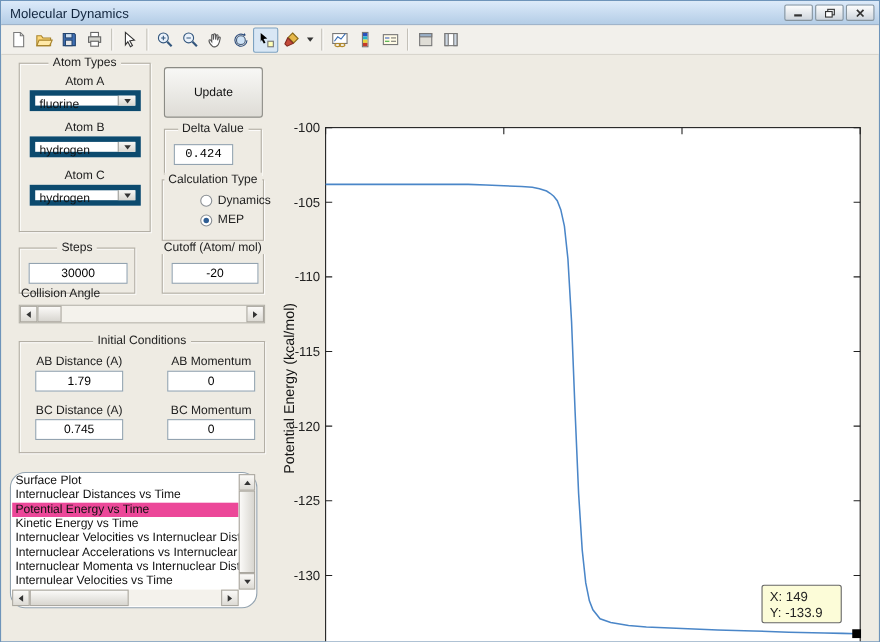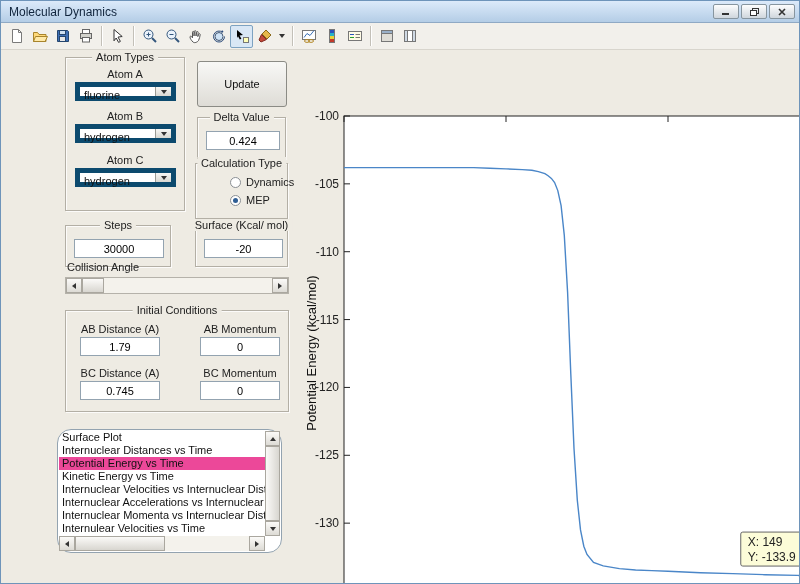--- a/index.html
+++ b/index.html
@@ -214,21 +214,21 @@
     </div>
     <div class="tb-btn">
       <svg width="16" height="16" viewBox="0 0 16 16">
           <rect x="2.5" y="2.5" width="11" height="11" fill="#fff" stroke="#777"></rect>
           <rect x="2.5" y="2.5" width="3" height="11" fill="#cfd9e4" stroke="#777"></rect>
           <rect x="10.5" y="2.5" width="3" height="11" fill="#cfd9e4" stroke="#777"></rect>
         </svg>
     </div>
   </div>
 
-  <div style="position:absolute; top:49px; left:0; right:0; bottom:0;margin-left:48px;">
+  <div style="position:absolute; top:49px; left:0; right:0; bottom:0;">
 
     <div class="group" style="left:16px; top:7px; width:120px; height:154px;">
       <span class="group-title">Atom Types</span>
       <span class="lbl" style="left:0; right:0; top:10px;text-align:center;">Atom A</span>
       <div class="dropdown" style="left:9px; top:24px; width:101px;">
         <span class="dd-text">fluorine</span>
         <span class="dd-btn">
             <span class="tri-down"></span>
           </span>
       </div>
@@ -245,42 +245,42 @@
         <span class="dd-btn">
             <span class="tri-down"></span>
           </span>
       </div>
     </div>
 
     <div class="btn" style="left:148px; top:11px; width:90px; height:46px;">Update</div>
 
     <div class="group" style="left:148px; top:67px; width:89px; height:42px;">
       <span class="group-title">Delta Value</span>
-      <input class="field" style="left: 8px; top: 13px; width: 74px;" value="0.424">
+      <input class="field" style="left: 8px; top: 13px; width: 54px; font-family: Liberation Mono, monospace;" value="0.424">
     </div>
 
     <div class="group" style="left:146px; top:113px; width:93px; height:56px;">
       <span class="group-title">Calculation Type</span>
       <div class="radio-row" style="left:10px; top:12px;">
         <span class="rc"></span>
         <span>Dynamics</span>
       </div>
       <div class="radio-row" style="left:10px; top:30px;">
         <span class="rc checked"></span>
         <span>MEP</span>
       </div>
     </div>
 
     <div class="group" style="left:16px; top:175px; width:106px; height:42px;">
       <span class="group-title">Steps</span>
       <input class="field" style="left: 8px; top: 13px; width: 90px;" value="30000">
     </div>
 
     <div class="group" style="left:146px; top:175px; width:93px; height:42px;">
-      <span class="group-title">Surface (Kcal/ mol)</span>
+      <span class="group-title">Cutoff (Atom/ mol)</span>
       <input class="field" style="left: 8px; top: 13px; width: 79px;" value="-20">
     </div>
 
     <span class="lbl" style="left:18px; top:211px; text-align:left;">Collision Angle</span>
     <div class="hscroll" style="left:16px; top:227px; width:224px; height:17px;">
       <div class="sb-btn">
           <span class="tri-left"></span>
         </div>
       <div class="sb-track">
         <div class="sb-thumb" style="left:0; width:22px;"></div>

